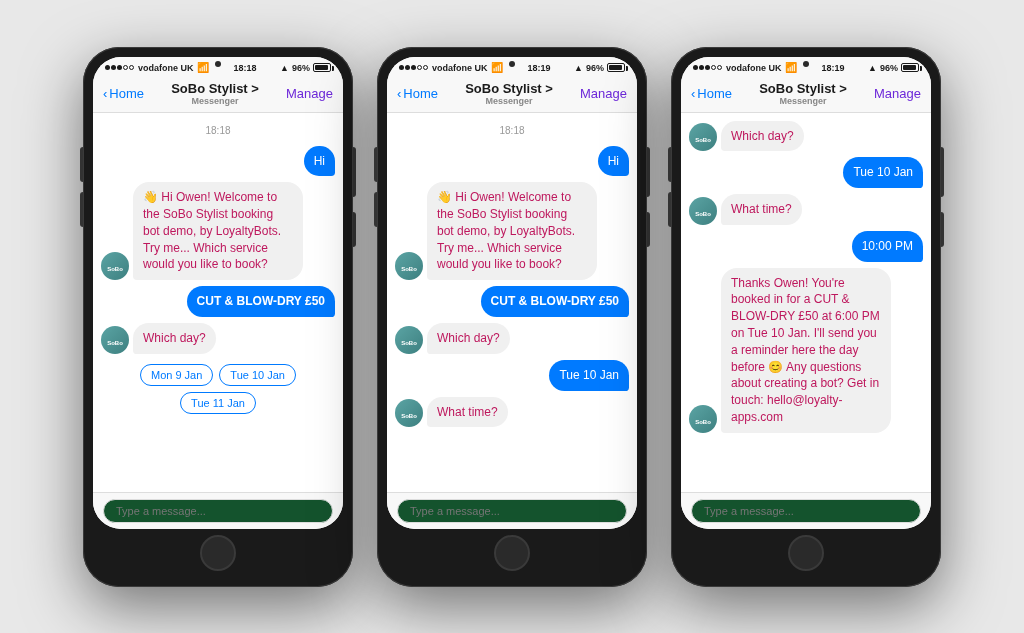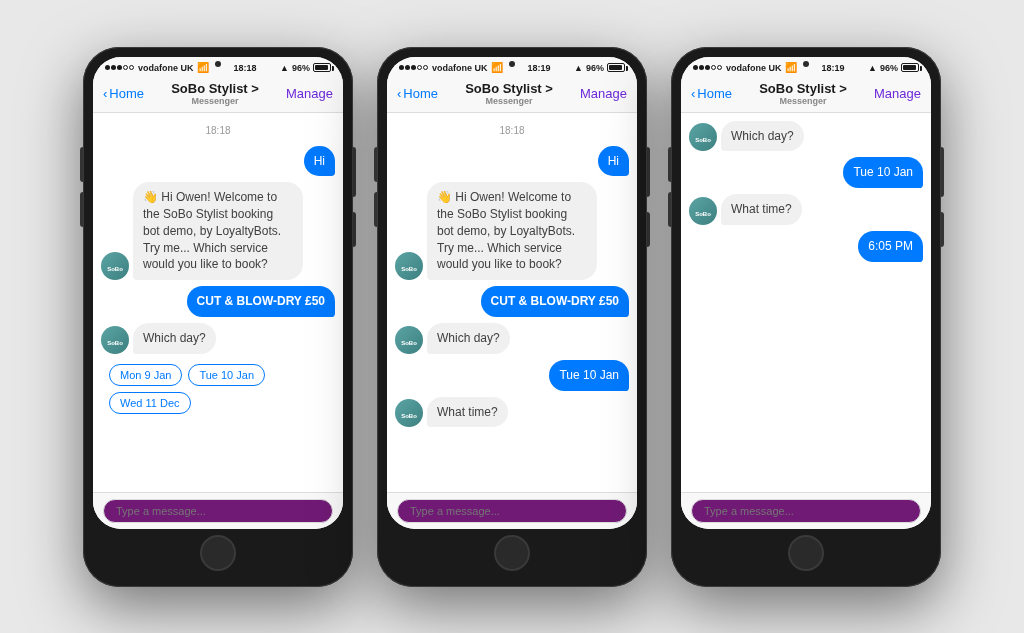--- a/index.html
+++ b/index.html
@@ -125,29 +125,29 @@
       font-size: 12px;
       line-height: 1.4;
     }
     .bubble.user {
       background: #007aff;
       color: #fff;
       border-bottom-right-radius: 4px;
     }
     .bubble.bot {
       background: #f0f0f0;
-      color: #404040;
+      color: #be185d;
       border-bottom-left-radius: 4px;
     }
     .quick-replies {
       display: flex;
       flex-wrap: wrap;
       gap: 6px;
       padding: 4px 8px;
-      justify-content: flex-start;
+      justify-content: center;
     }
     .qr-btn {
       border: 1px solid #007aff;
       color: #007aff;
       background: #fff;
       border-radius: 20px;
       padding: 4px 10px;
       font-size: 11px;
       cursor: pointer;
     }
@@ -157,21 +157,21 @@
       padding: 6px 10px;
       background: #f8f8f8;
     }
     .msg-input {
       width: 100%;
       border: 1px solid #ddd;
       border-radius: 18px;
       padding: 5px 12px;
       font-size: 11px;
       color: #aaa;
-      background: #701a75;
+      background: #14532d;
       outline: none;
     }
     .phone-button {
       position: absolute;
       right: -3px;
       width: 3px;
       height: 50px;
       background: #333;
       border-radius: 0 3px 3px 0;
       top: 100px;
@@ -277,21 +277,21 @@
         <div class="msg-row user">
           <div class="bubble user" style="background:#007aff;font-weight:600">CUT &amp; BLOW-DRY £50</div>
         </div>
         <div class="msg-row bot">
           <div class="avatar sobo-avatar">SoBo</div>
           <div class="bubble bot">Which day?</div>
         </div>
         <div class="quick-replies">
           <div class="qr-btn">Mon 9 Jan</div>
           <div class="qr-btn">Tue 10 Jan</div>
-          <div class="qr-btn">Wed 11 Dec</div>
+          <div class="qr-btn">Tue 11 Jan</div>
         </div>
       </div>
       <div class="msg-input-bar">
         <input class="msg-input" placeholder="Type a message..." readonly="" style="">
       </div>
     </div>
     <div class="home-btn"></div>
   </div>
 
   <div class="phone">
@@ -409,21 +409,27 @@
           <div class="bubble bot">Which day?</div>
         </div>
         <div class="msg-row user">
           <div class="bubble user">Tue 10 Jan</div>
         </div>
         <div class="msg-row bot">
           <div class="avatar sobo-avatar">SoBo</div>
           <div class="bubble bot">What time?</div>
         </div>
         <div class="msg-row user">
-          <div class="bubble user">6:05 PM</div>
+          <div class="bubble user">10:00 PM</div>
+        </div>
+        <div class="msg-row bot">
+          <div class="avatar sobo-avatar">SoBo</div>
+          <div class="bubble bot">Thanks Owen! You're booked in for a CUT &amp; BLOW-DRY £50 at 6:00 PM on Tue 10 Jan. I'll send you a reminder here the day before 😊
+
+Any questions about creating a bot? Get in touch: hello@loyalty-apps.com</div>
         </div>
       </div>
       <div class="msg-input-bar">
         <input class="msg-input" placeholder="Type a message..." readonly="" style="">
       </div>
     </div>
     <div class="home-btn"></div>
   </div>
 
 </div>

